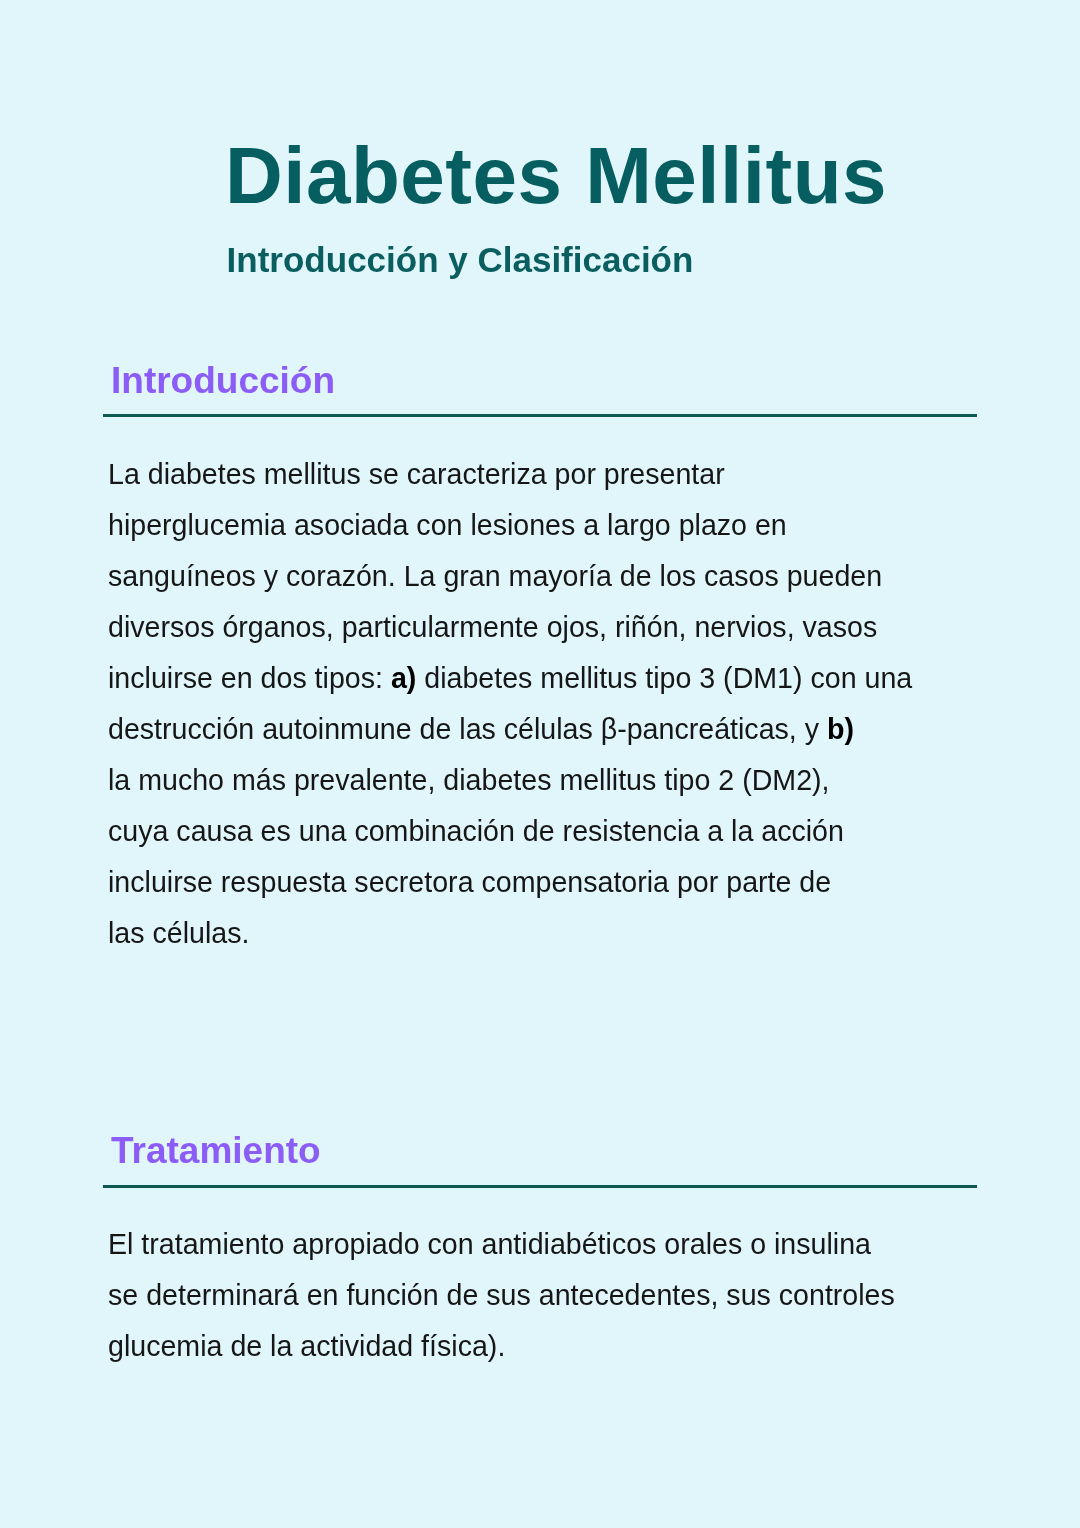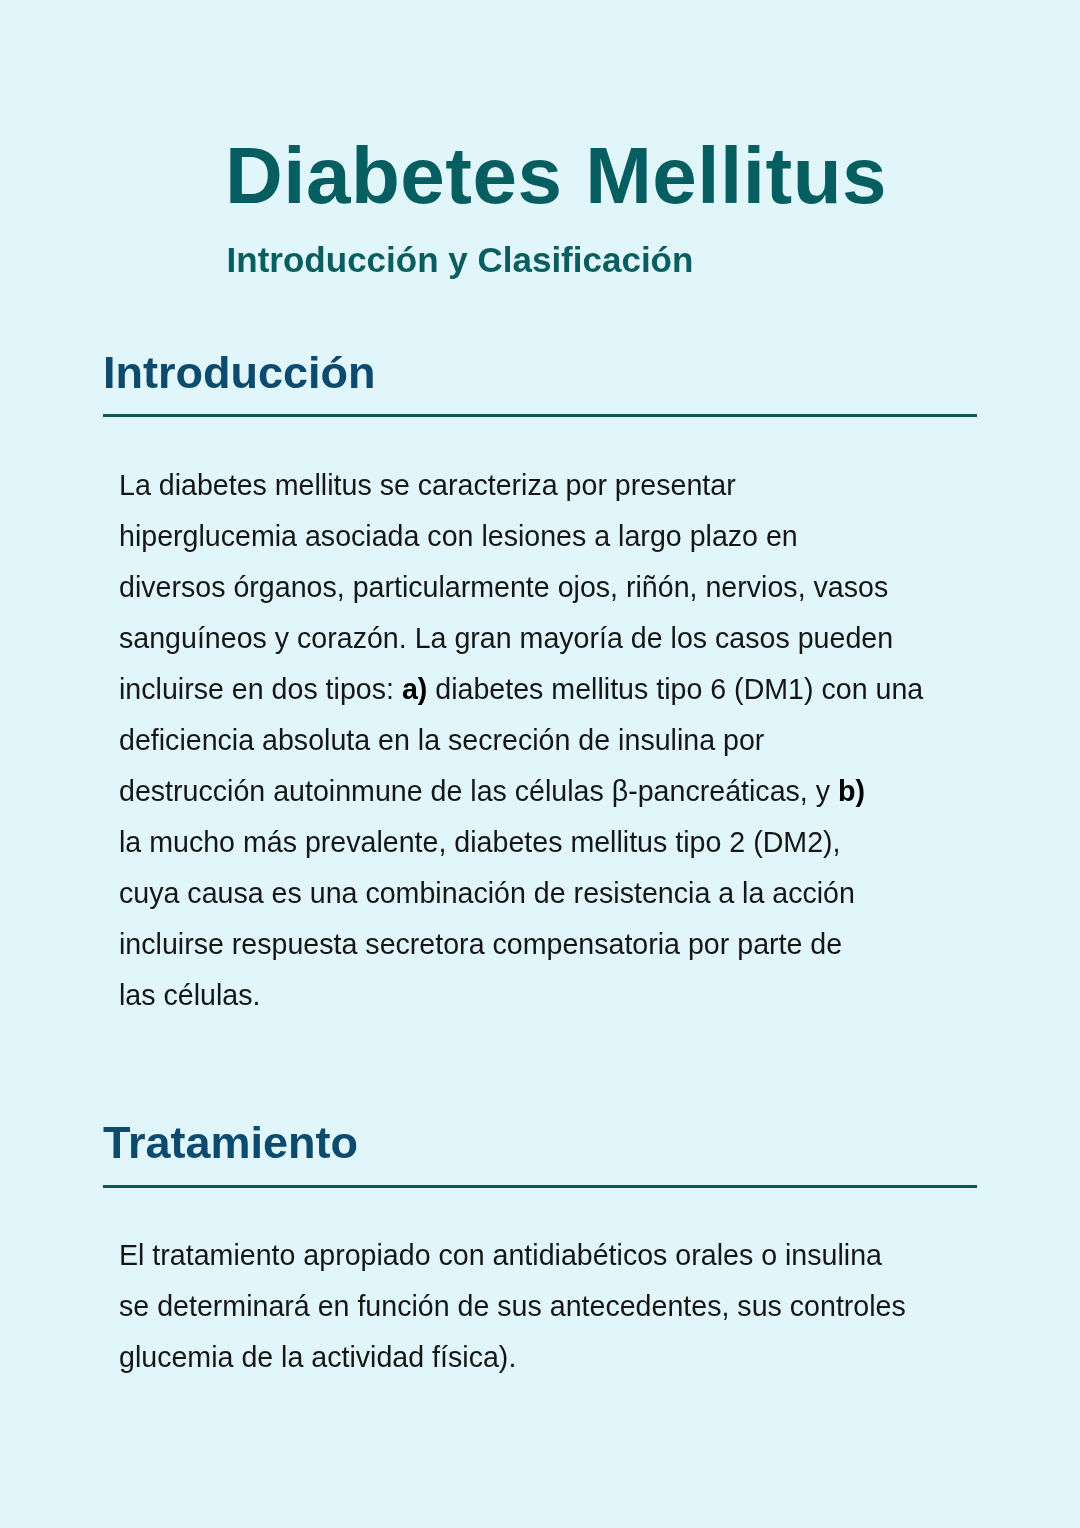--- a/index.html
+++ b/index.html
@@ -38,64 +38,63 @@
       top: 238px;
       text-align: center;
       font-size: 35px;
       color: #0b5e60;
       line-height: 44px;
       margin: 0;
     }
     .section-heading {
       position: absolute;
       left: 103px;
-      font-size: 45px;
+      font-size: 37px;
       font-weight: bold;
-      color: #0c4a6e;
+      color: #8b5cf6;
       line-height: 54px;
-      margin: 0;
+      margin: 8px;
     }
     .rule {
       position: absolute;
       left: 103px;
       width: 874px;
       height: 3px;
       background: #0e5a52;
     }
     .para {
       position: absolute;
       left: 103px;
       width: 880px;
       font-size: 28.6px;
       line-height: 51px;
       color: #161616;
-      margin: 16px;
+      margin: 5px;
       white-space: nowrap;
     }
     .para .line { display: block; }
     .para b { font-weight: bold; color: #000; }
   </style>
 </head>
 <body>
 
 <div class="page">
 
   <h1 class="title">Diabetes Mellitus</h1>
   <h2 class="subtitle">Introducción y Clasificación</h2>
 
   <h3 class="section-heading" style="top:346px;">Introducción</h3>
   <div class="rule" style="top:414px;"></div>
 
   <div class="para" style="top:444px;">
     <span class="line">La diabetes mellitus se caracteriza por presentar</span>
     <span class="line">hiperglucemia asociada con lesiones a largo plazo en</span>
+    <span class="line">sanguíneos y corazón. La gran mayoría de los casos pueden</span>
     <span class="line">diversos órganos, particularmente ojos, riñón, nervios, vasos</span>
-    <span class="line">sanguíneos y corazón. La gran mayoría de los casos pueden</span>
-    <span class="line"><span>incluirse en dos tipos: </span><b>a)</b><span> diabetes mellitus tipo 6 (DM1) con una</span></span>
-    <span class="line">deficiencia absoluta en la secreción de insulina por</span>
+    <span class="line"><span>incluirse en dos tipos: </span><b>a)</b><span> diabetes mellitus tipo 3 (DM1) con una</span></span>
     <span class="line"><span>destrucción autoinmune de las células β-pancreáticas, y </span><b>b)</b><span></span></span>
     <span class="line">la mucho más prevalente, diabetes mellitus tipo 2 (DM2),</span>
     <span class="line">cuya causa es una combinación de resistencia a la acción</span>
     <span class="line">incluirse respuesta secretora compensatoria por parte de</span>
     <span class="line">las células.</span>
   </div>
 
   <h3 class="section-heading" style="top:1116px;text-align:center;">Tratamiento</h3>
   <div class="rule" style="top:1185px;"></div>
 

